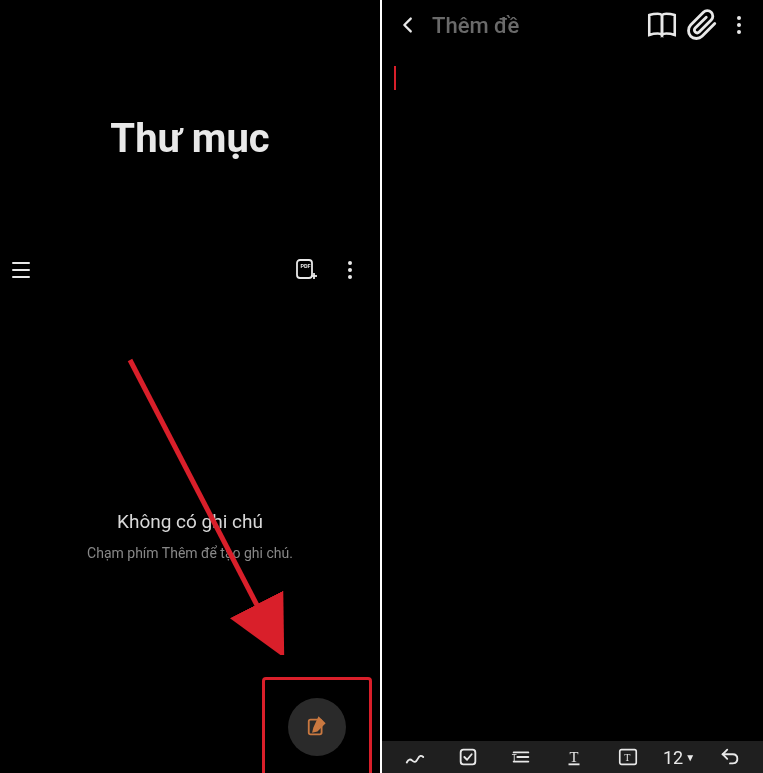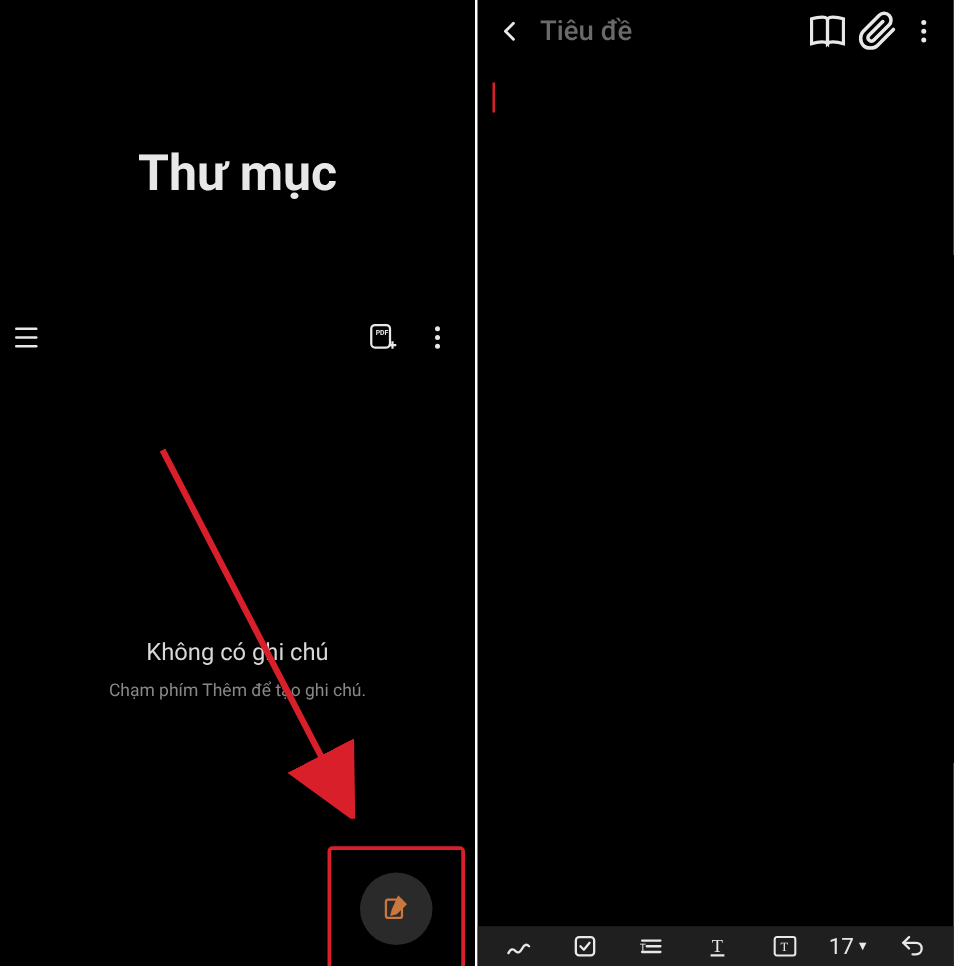--- a/index.html
+++ b/index.html
@@ -281,21 +281,21 @@
   </div>
 </div>
 
 <div class="screen screen-right">
   <div class="right-header">
     <div class="back-btn">
       <svg viewBox="0 0 24 24" width="22" height="22" fill="none" stroke="#e8e8e8" stroke-width="2.5" stroke-linecap="round" stroke-linejoin="round">
         <polyline points="15 5 8 12 15 19"></polyline>
       </svg>
     </div>
-    <div class="title-input">Tiêu đề</div>
+    <div class="title-input">Thêm đề</div>
     <div class="header-icon">
       <svg viewBox="0 0 24 24" fill="none" stroke="#e8e8e8" stroke-width="1.8">
         <path d="M3 5 C3 5 6 4 9 4 C11 4 12 5 12 5 L12 19 C12 19 11 18 9 18 C6 18 3 19 3 19 Z"></path>
         <path d="M21 5 C21 5 18 4 15 4 C13 4 12 5 12 5 L12 19 C12 19 13 18 15 18 C18 18 21 19 21 19 Z"></path>
       </svg>
     </div>
     <div class="header-icon">
       <svg viewBox="0 0 24 24" fill="none" stroke="#e8e8e8" stroke-width="2" stroke-linecap="round">
         <path d="M21 11 L12 20 C10 22 6 22 4 20 C2 18 2 14 4 12 L13 3 C14.5 1.5 17 1.5 18.5 3 C20 4.5 20 7 18.5 8.5 L10 17 C9.2 17.8 8 17.8 7.2 17 C6.4 16.2 6.4 15 7.2 14.2 L15 6.5"></path>
       </svg>
@@ -337,21 +337,21 @@
         <line x1="6" y1="20" x2="18" y2="20" stroke-width="2"></line>
       </svg>
     </div>
     <div class="tool-btn">
       <svg viewBox="0 0 24 24" fill="none" stroke="#e8e8e8" stroke-width="1.8">
         <rect x="3" y="4" width="18" height="16" rx="2"></rect>
         <text x="8" y="16" font-size="11" fill="#e8e8e8" stroke="none" font-family="serif">T</text>
       </svg>
     </div>
     <div class="font-size">
-      <span>17</span>
+      <span>12</span>
         <small>▼</small>
     </div>
     <div class="tool-btn">
       <svg viewBox="0 0 24 24" fill="none" stroke="#e8e8e8" stroke-width="2" stroke-linecap="round">
         <path d="M9 14 L4 9 L9 4"></path>
         <path d="M4 9 L15 9 C18 9 20 11 20 14 C20 17 18 19 15 19 L12 19"></path>
       </svg>
     </div>
   </div>
 </div>

